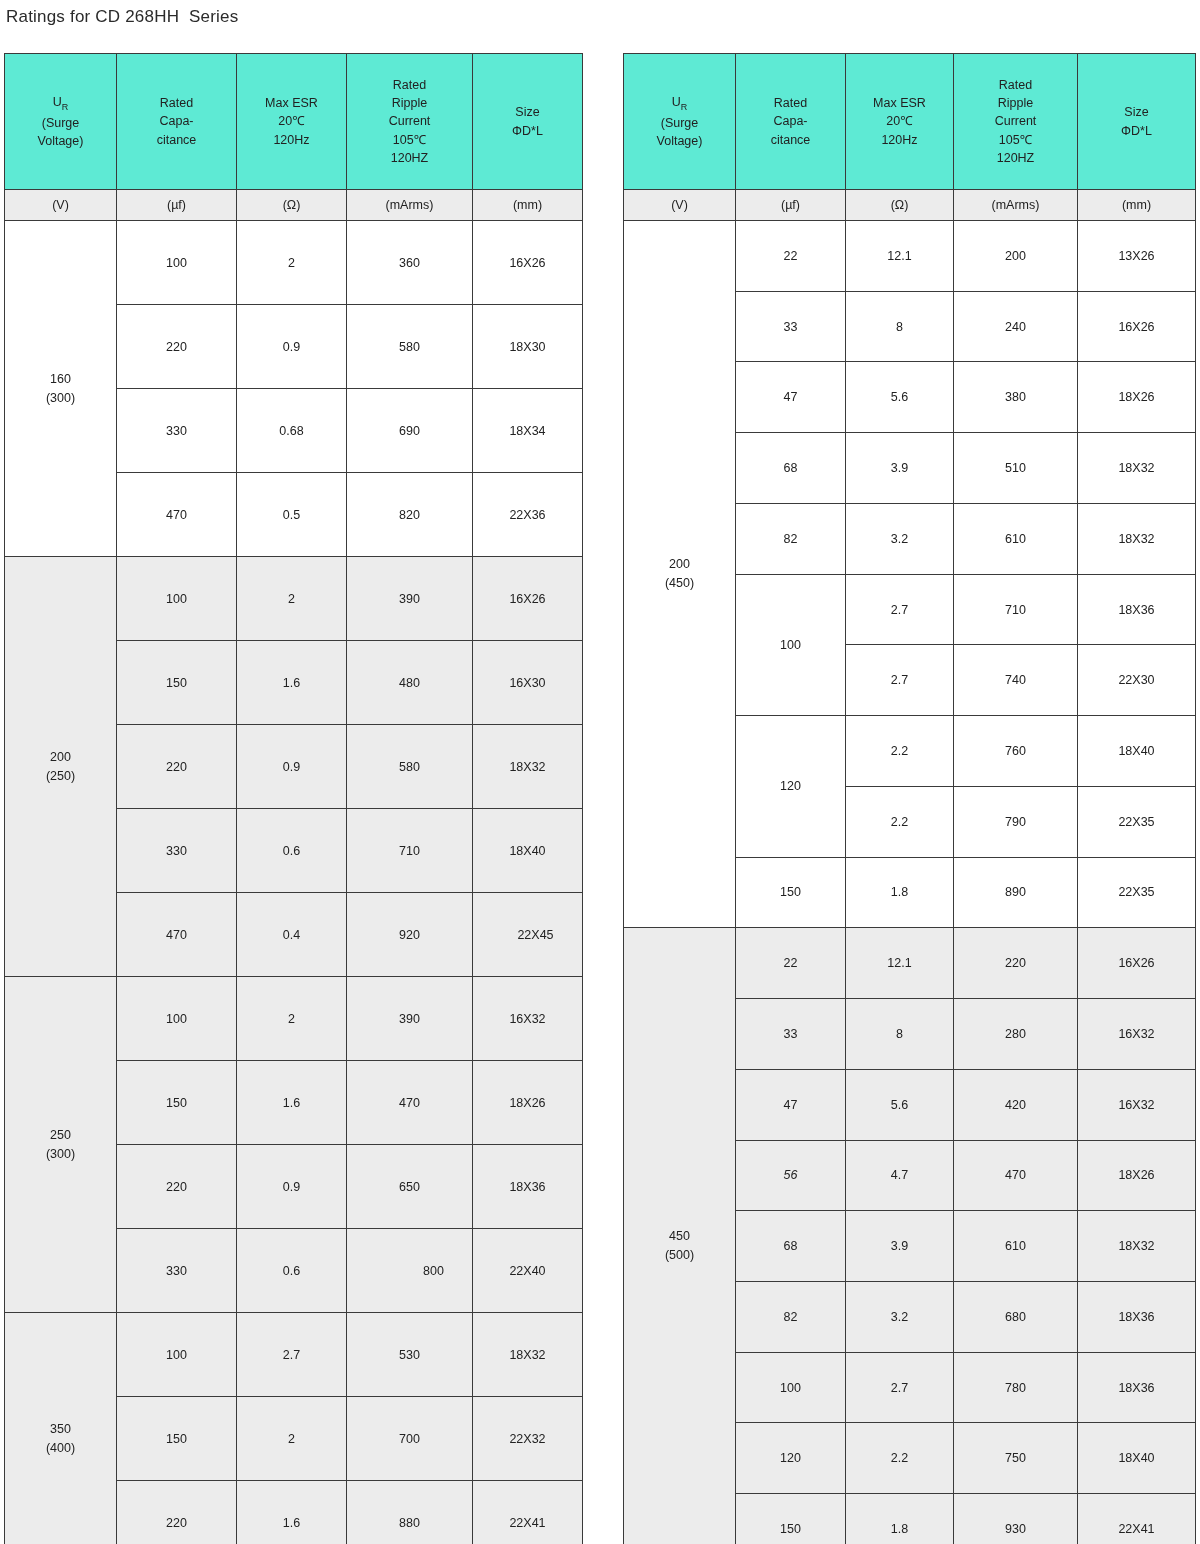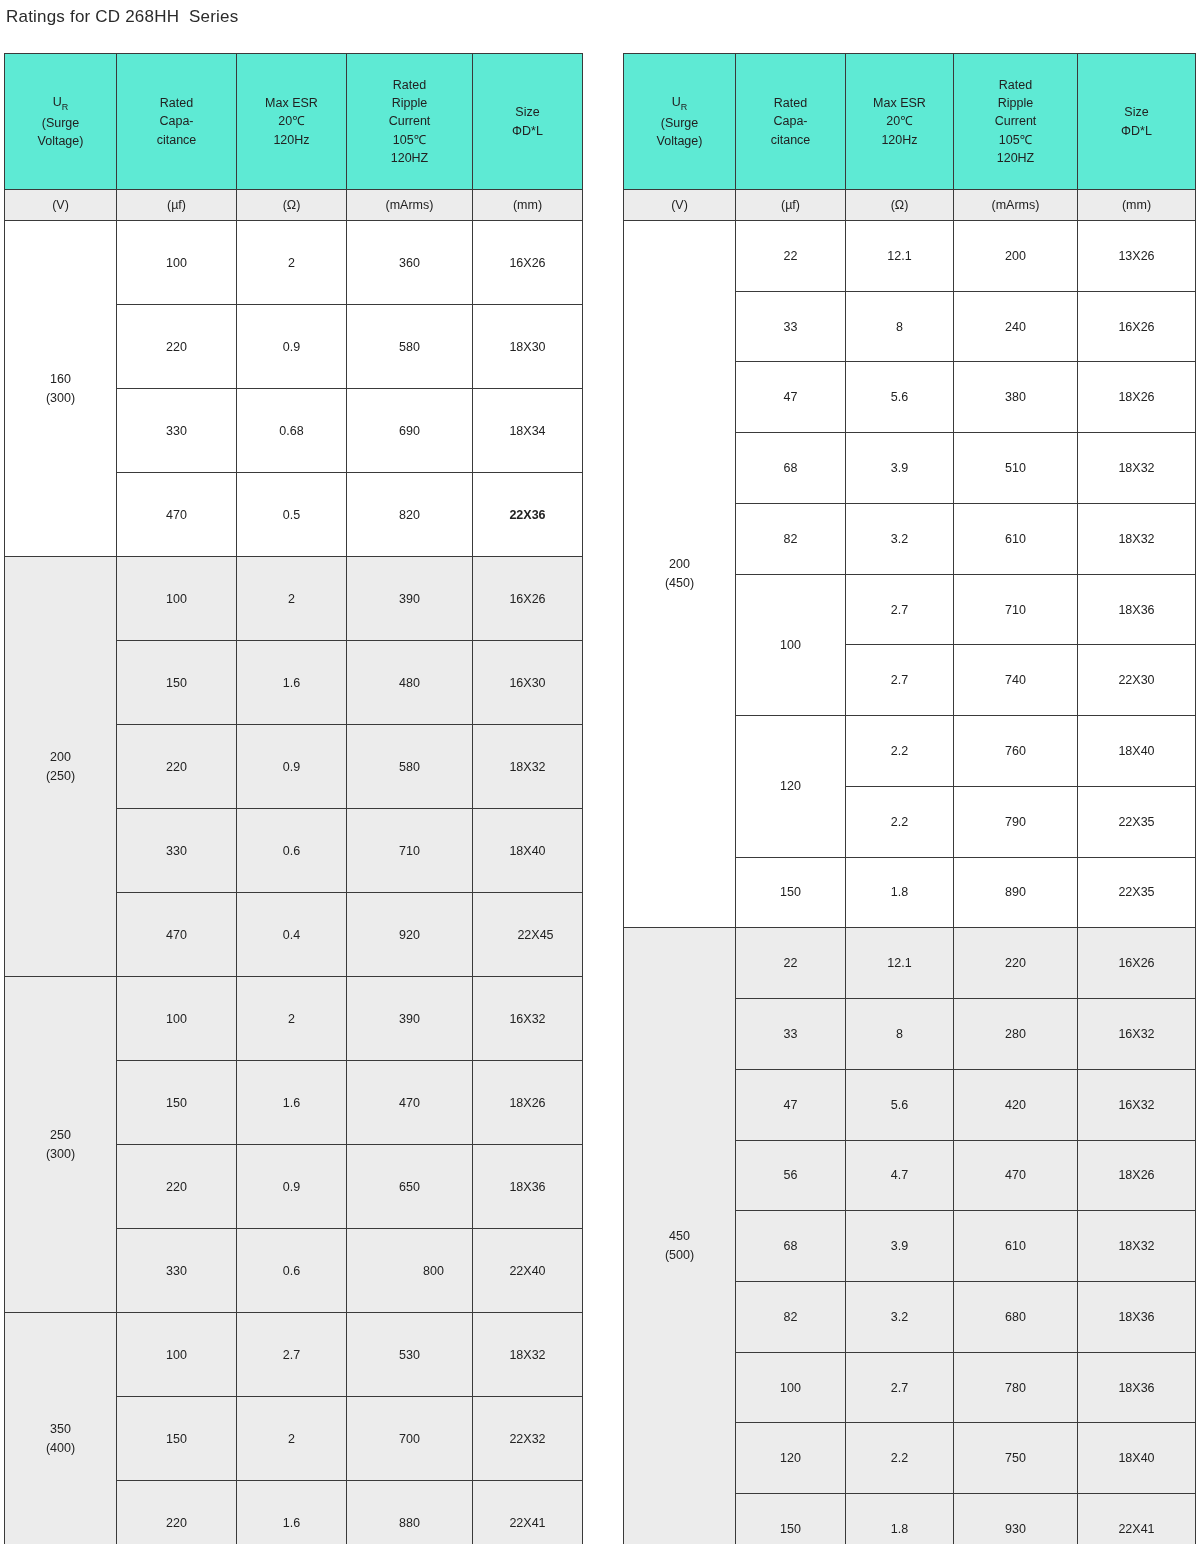--- a/index.html
+++ b/index.html
@@ -151,21 +151,21 @@
         <tr>
           <td class="bg-white data" style="height: 83px;">330</td>
           <td class="bg-white data" style="height: 83px;">0.68</td>
           <td class="bg-white data" style="height: 83px;">690</td>
           <td class="bg-white data" style="height: 83px; margin-top: 33px;">18X34</td>
         </tr>
         <tr>
           <td class="bg-white data" style="height: 83px;">470</td>
           <td class="bg-white data" style="height: 83px;">0.5</td>
           <td class="bg-white data" style="height: 83px;">820</td>
-          <td class="bg-white data" style="height: 83px; font-weight: bold;">22X36</td>
+          <td class="bg-white data" style="height: 83px;">22X36</td>
         </tr>
         <tr>
           <td class="bg-gray grp-cell" rowspan="5"><span>200</span><br><span>(250)</span></td>
           <td class="bg-gray data" style="height: 83px;">100</td>
           <td class="bg-gray data" style="height: 83px;">2</td>
           <td class="bg-gray data" style="height: 83px;">390</td>
           <td class="bg-gray data" style="height: 83px;">16X26</td>
         </tr>
         <tr>
           <td class="bg-gray data" style="height: 83px;">150</td>
@@ -356,21 +356,21 @@
           <td class="bg-gray data" style="height: 68px;">280</td>
           <td class="bg-gray data" style="height: 68px;">16X32</td>
         </tr>
         <tr>
           <td class="bg-gray data" style="height: 68px;">47</td>
           <td class="bg-gray data" style="height: 68px;">5.6</td>
           <td class="bg-gray data" style="height: 68px;">420</td>
           <td class="bg-gray data" style="height: 68px;">16X32</td>
         </tr>
         <tr>
-          <td class="bg-gray data" style="height: 68px;">56</td>
+          <td class="bg-gray data" style="height: 68px; font-style: italic;">56</td>
           <td class="bg-gray data" style="height: 68px;">4.7</td>
           <td class="bg-gray data" style="height: 68px;">470</td>
           <td class="bg-gray data" style="height: 68px;">18X26</td>
         </tr>
         <tr>
           <td class="bg-gray data" style="height: 68px;">68</td>
           <td class="bg-gray data" style="height: 68px;">3.9</td>
           <td class="bg-gray data" style="height: 68px;">610</td>
           <td class="bg-gray data" style="height: 68px;">18X32</td>
         </tr>

